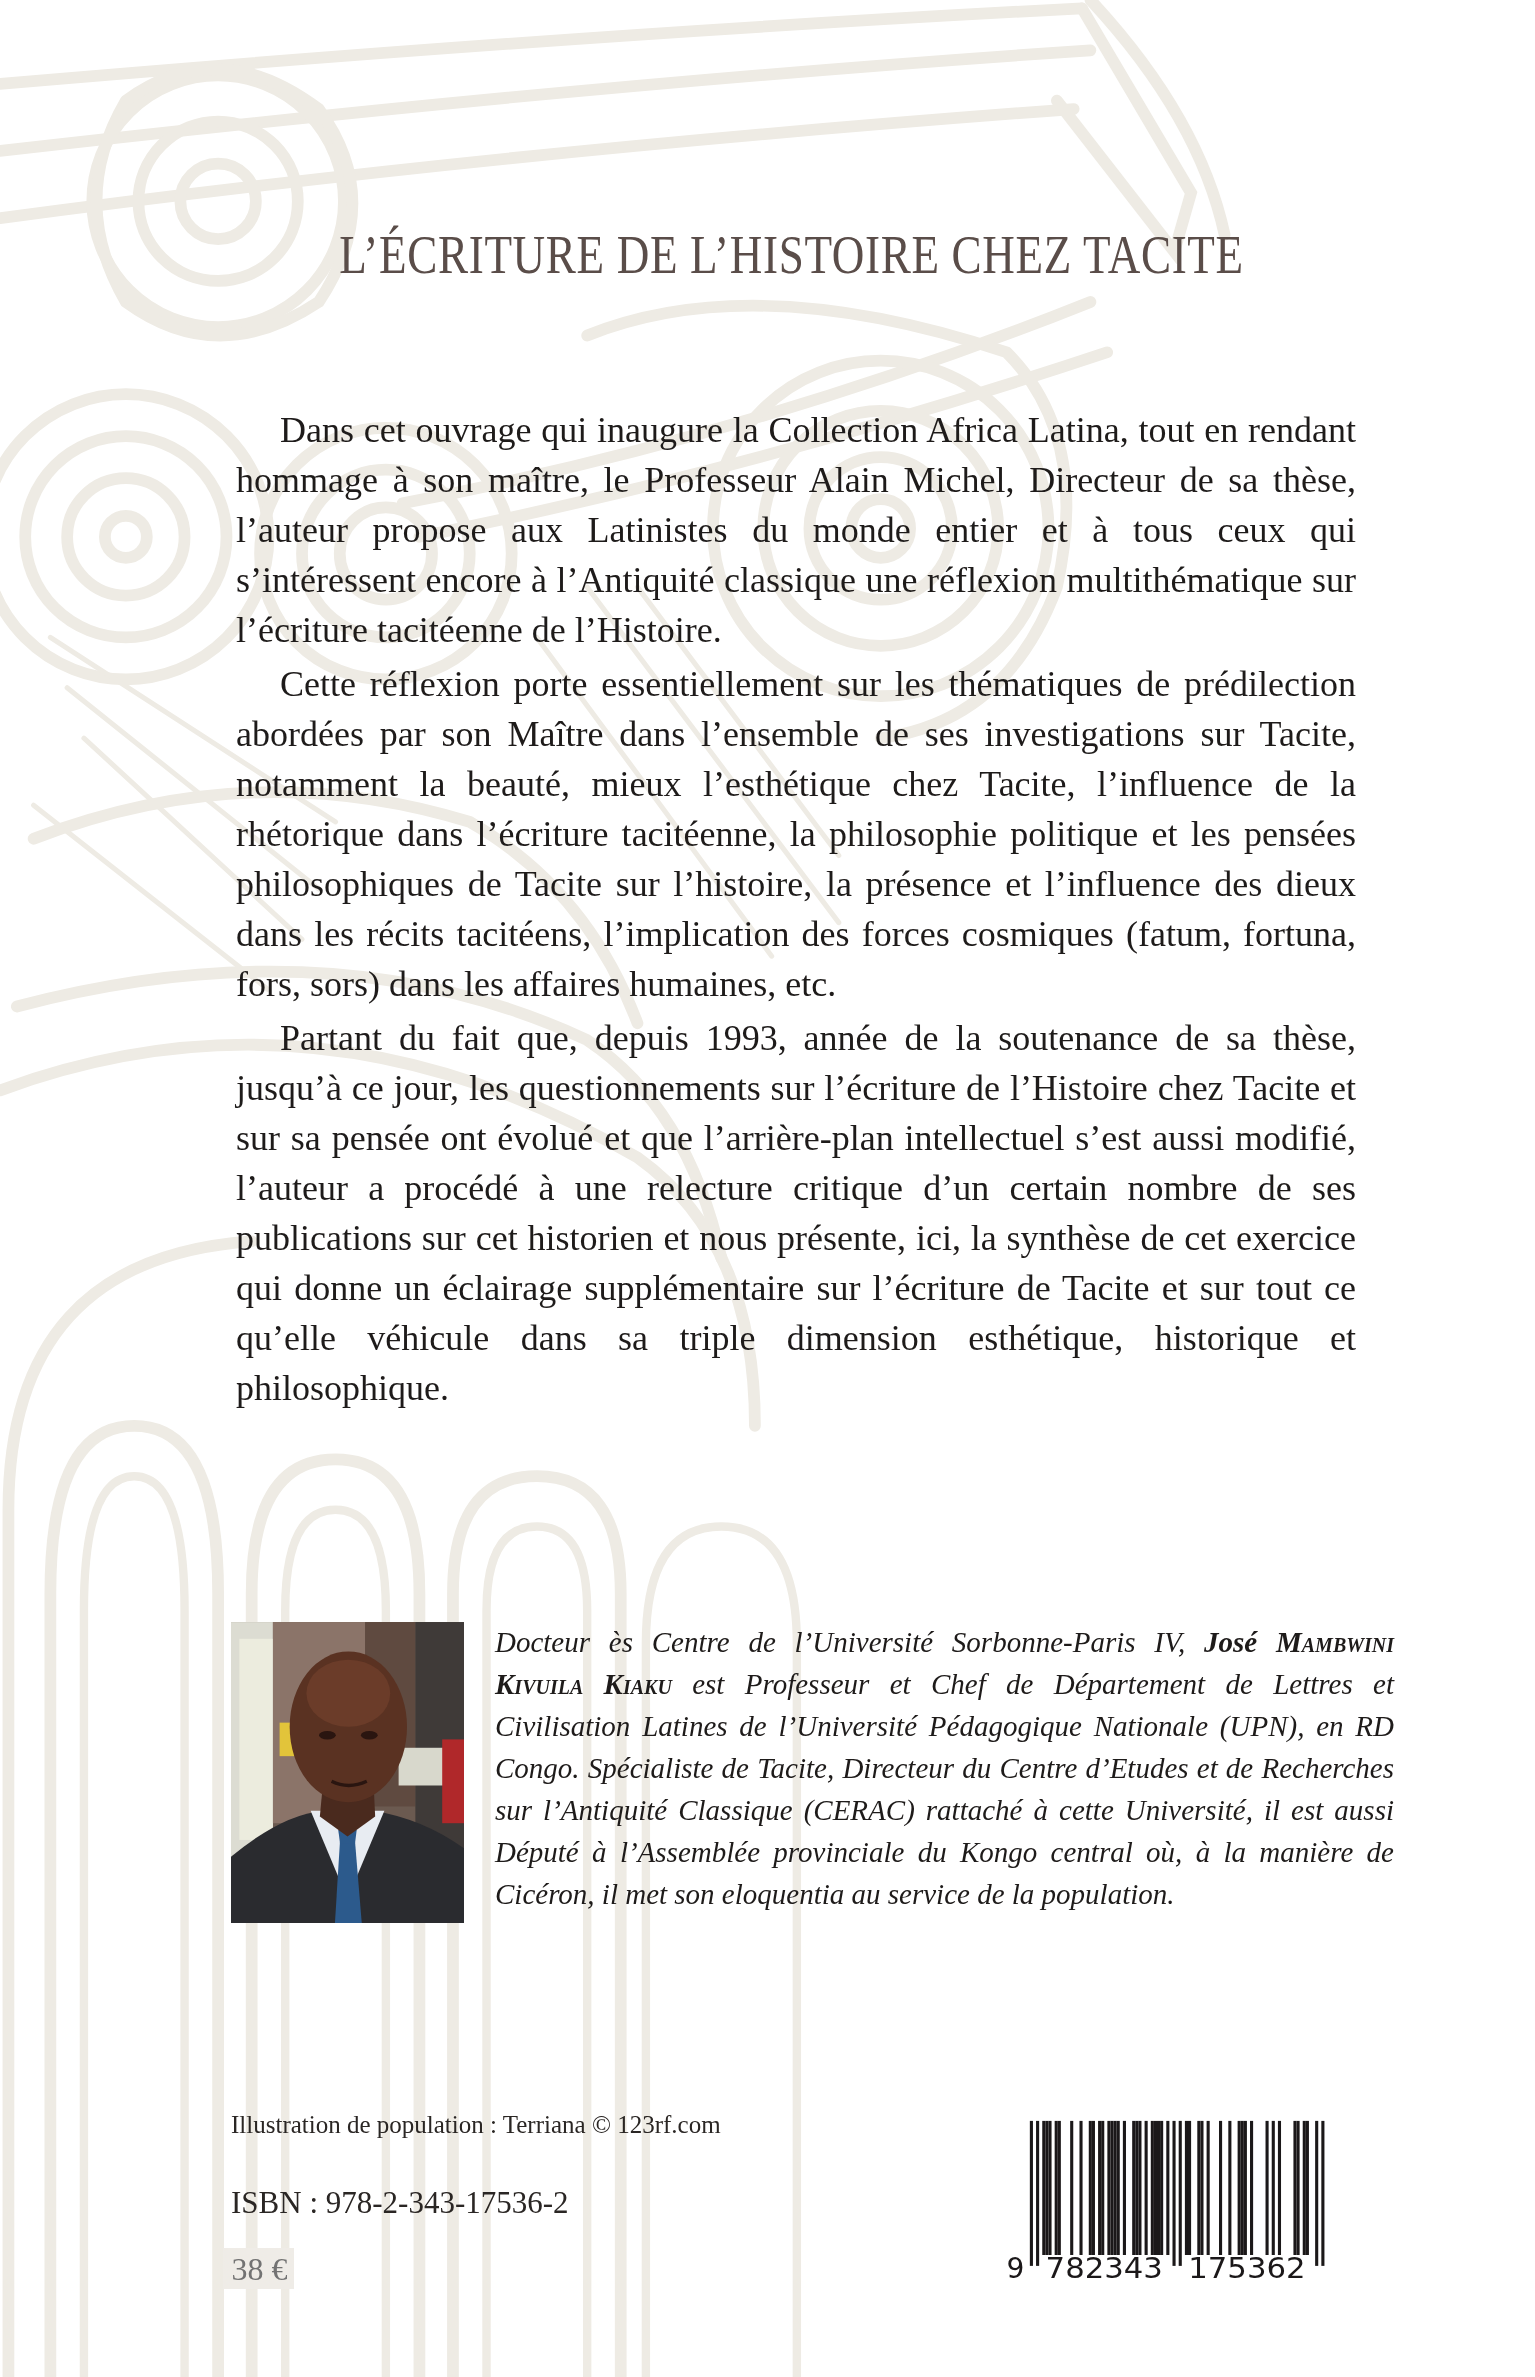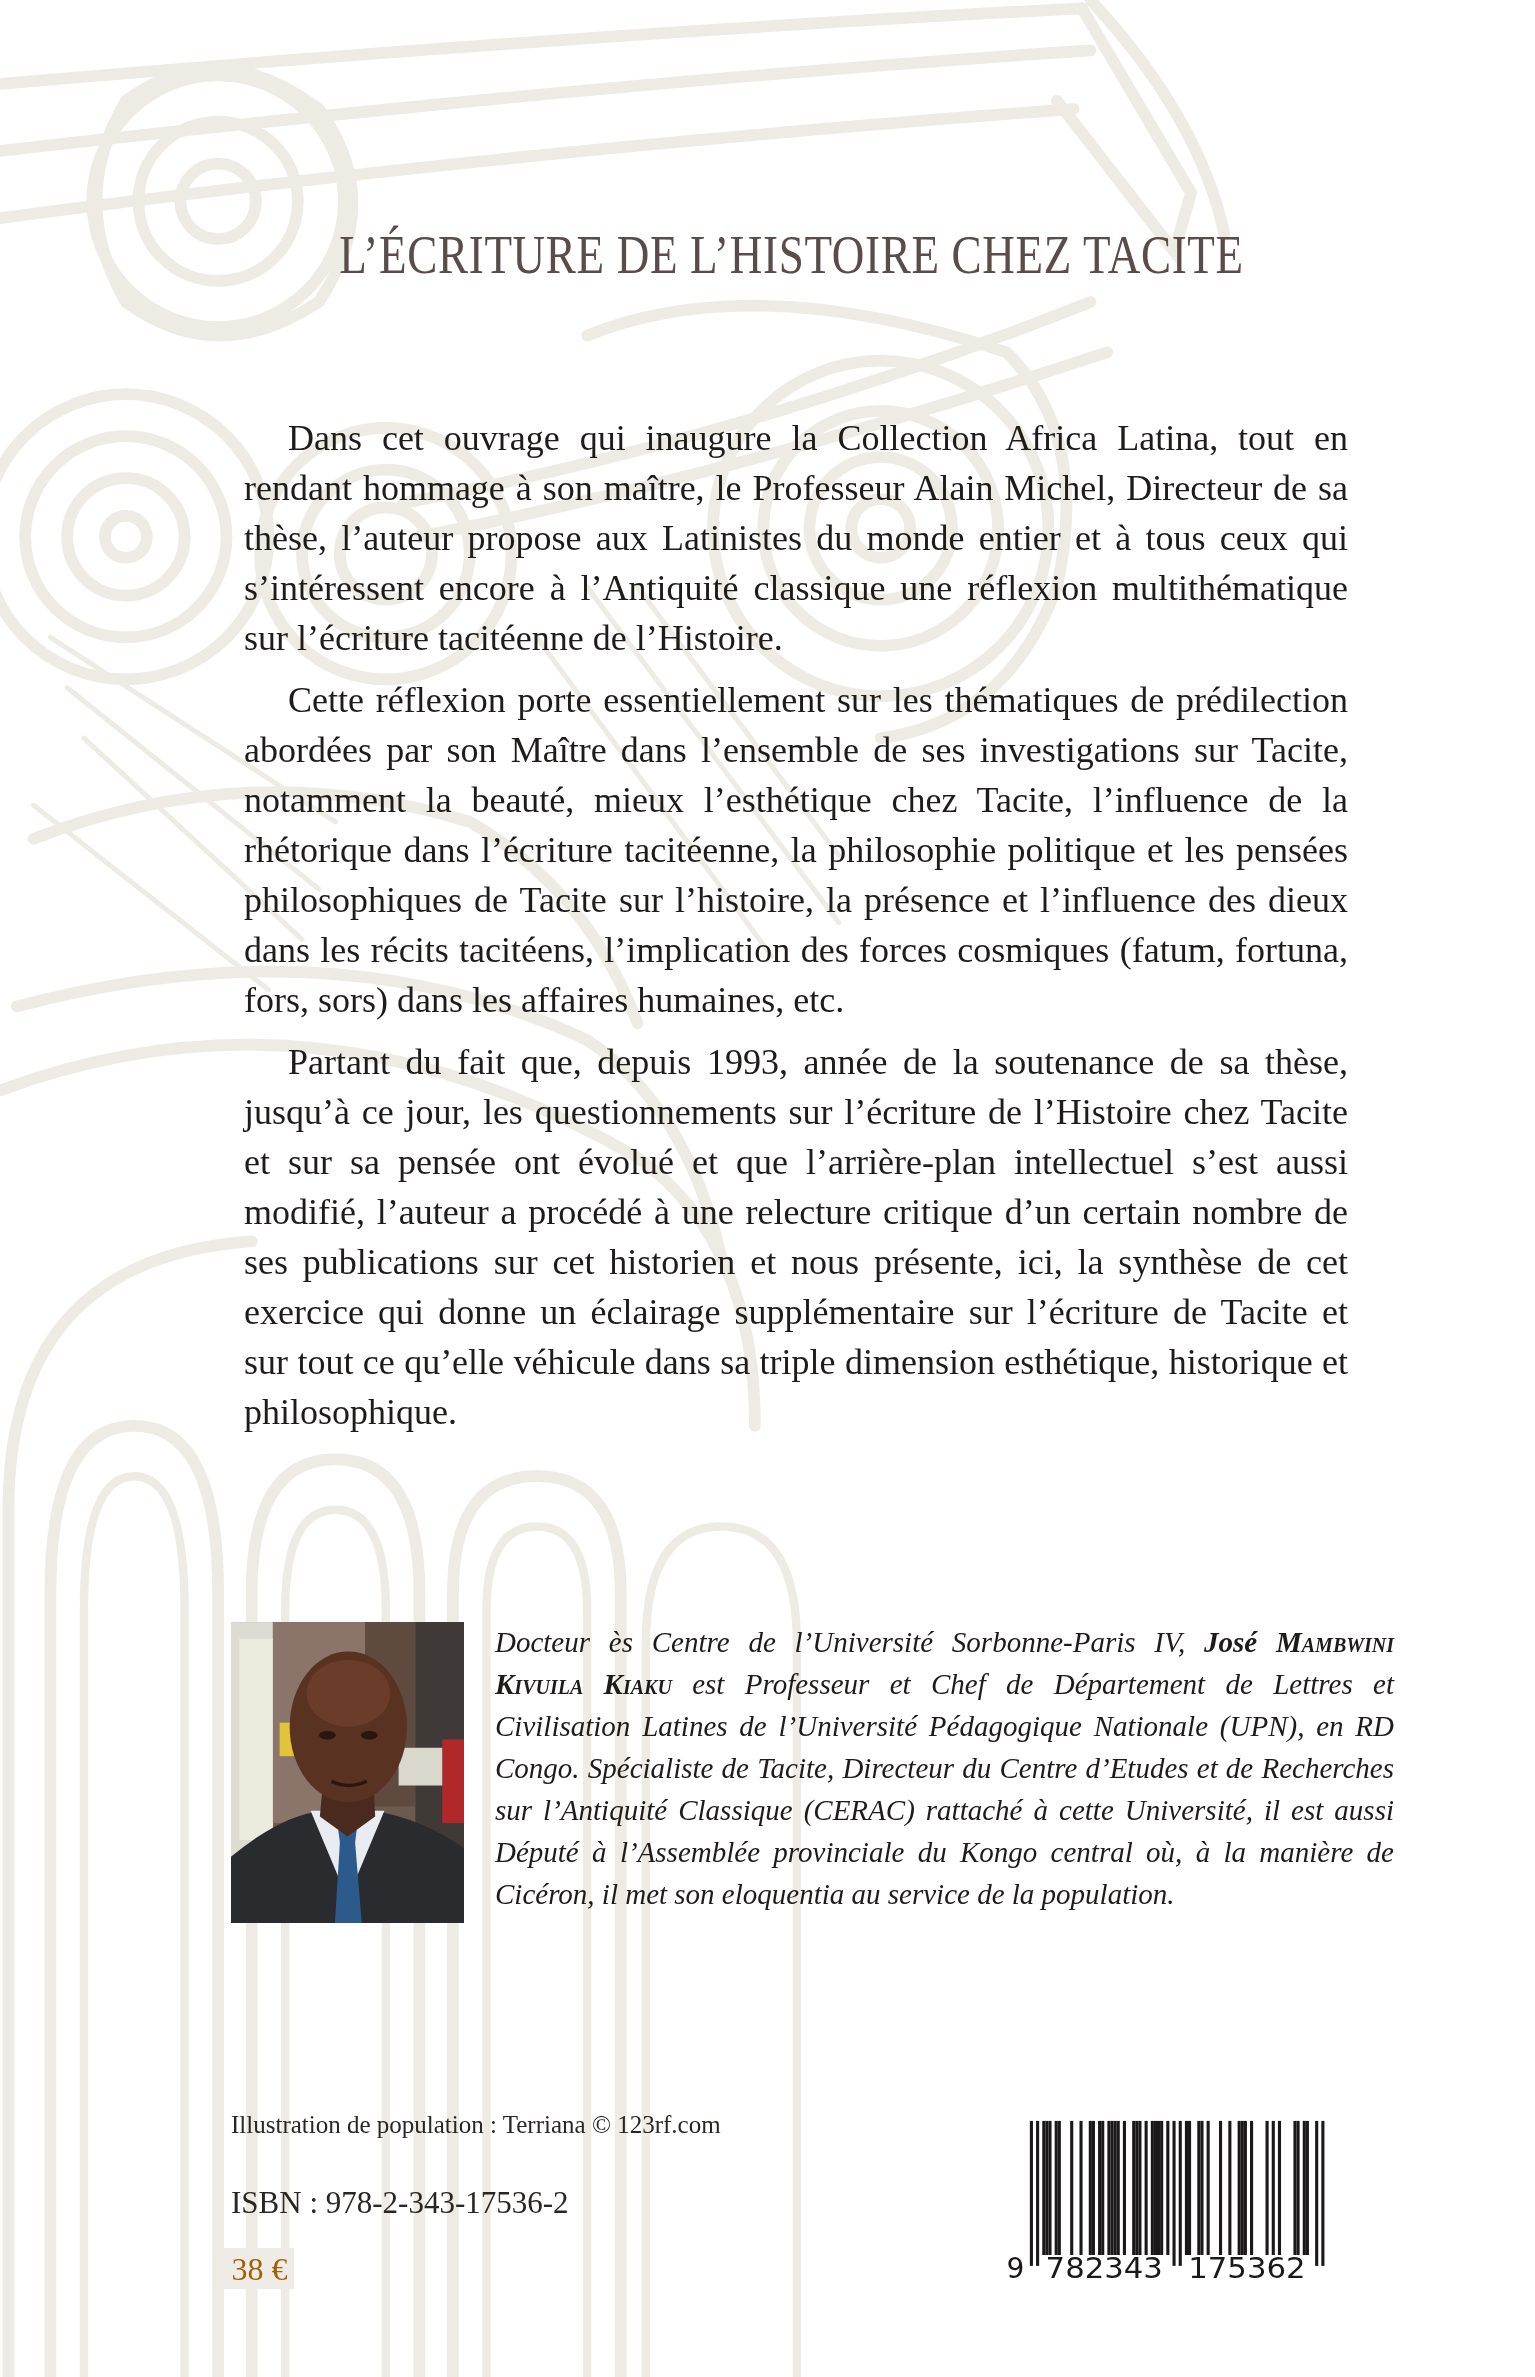--- a/index.html
+++ b/index.html
@@ -7,32 +7,32 @@
          font-family: "Liberation Serif", "DejaVu Serif", serif; color: #1e1b1a; }
   #ornament { position: absolute; left: 0; top: 0; width: 1535px; height: 2377px; z-index: 0; }
   .layer { position: absolute; z-index: 1; }
 
   #book-title { left: 225px; top: 186px; width: 1133px; text-align: center;
     font-size: 55px; color: #5a4d49; letter-spacing: 0.8px; white-space: nowrap;
     transform: scaleX(0.82); transform-origin: center; font-weight: normal; }
 
   #blurb { left: 232px; top: 401px; width: 1128px; font-size: 36px; line-height: 50px;
            text-align: justify; }
-  #blurb p { margin: 12px; text-indent: 44px; }
+  #blurb p { margin: 4px; text-indent: 44px; }
 
   #author-photo { left: 231px; top: 1622px; width: 233px; height: 301px; overflow: hidden; }
   #bio { left: 495px; top: 1621px; width: 899px; font-style: italic; font-size: 29px;
          line-height: 42px; text-align: justify; }
   #bio .name { font-weight: bold; }
   #bio .sc { font-variant: small-caps; }
 
   #credits { left: 231px; top: 2111px; font-size: 25px; color: #2a2624; white-space: nowrap; }
   #isbn { left: 231px; top: 2185px; font-size: 31px; color: #2a2624; white-space: nowrap; }
   #price-box { left: 223px; top: 2248px; background: #efece7; padding: 1.7px 6.7px 0 8.4px; }
-  #price { font-size: 32px; color: #a16207; line-height: 39px; }
+  #price { font-size: 32px; color: #737373; line-height: 39px; }
 
   #barcode { left: 998px; top: 2114px; width: 352px; height: 168px; background: #ffffff; }
 </style>
 </head>
 <body>
 
 <svg id="ornament" viewBox="0 0 1830 2834" xmlns="http://www.w3.org/2000/svg">
   <g fill="none" stroke="#eeebe4" stroke-width="14" stroke-linecap="round">
 
     <path d="M0 100 Q 700 40 1290 10"></path>

